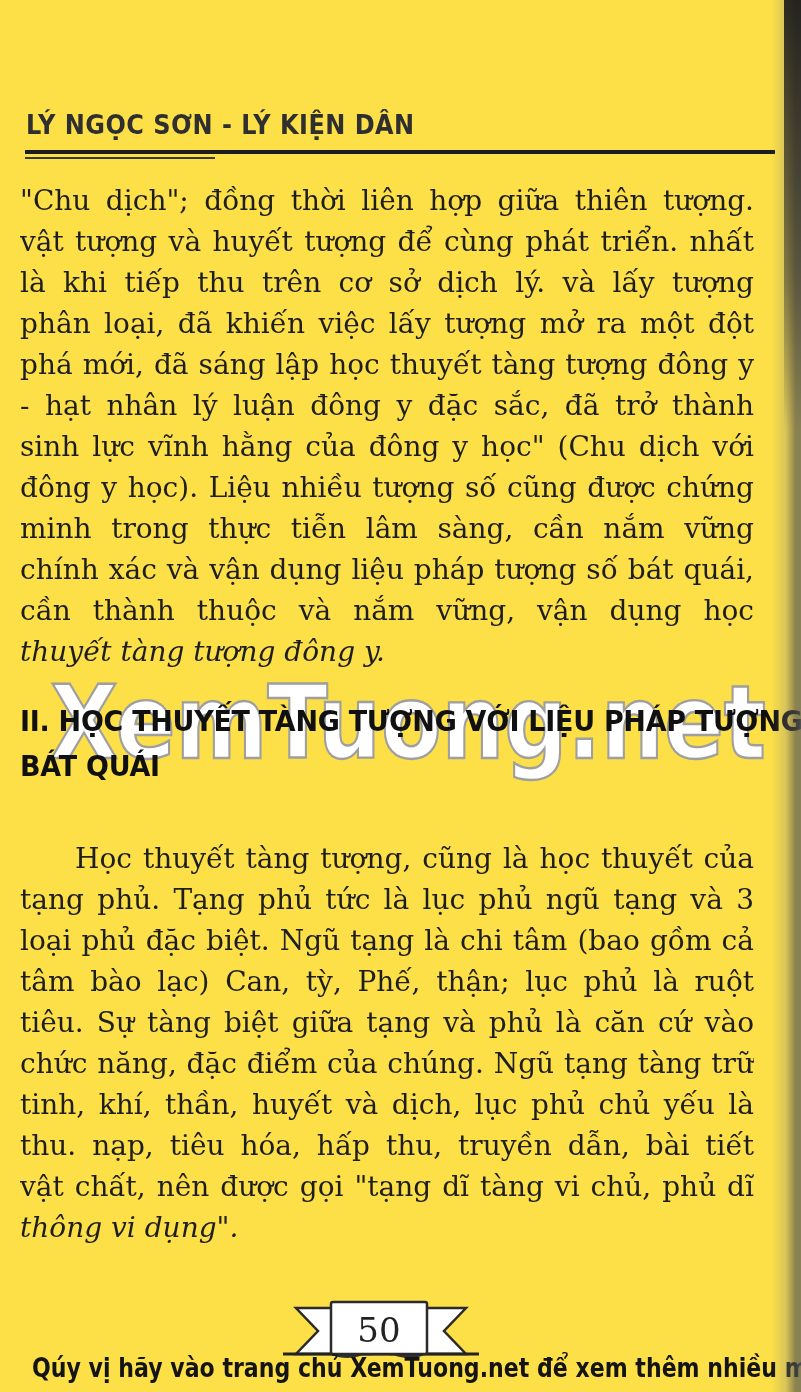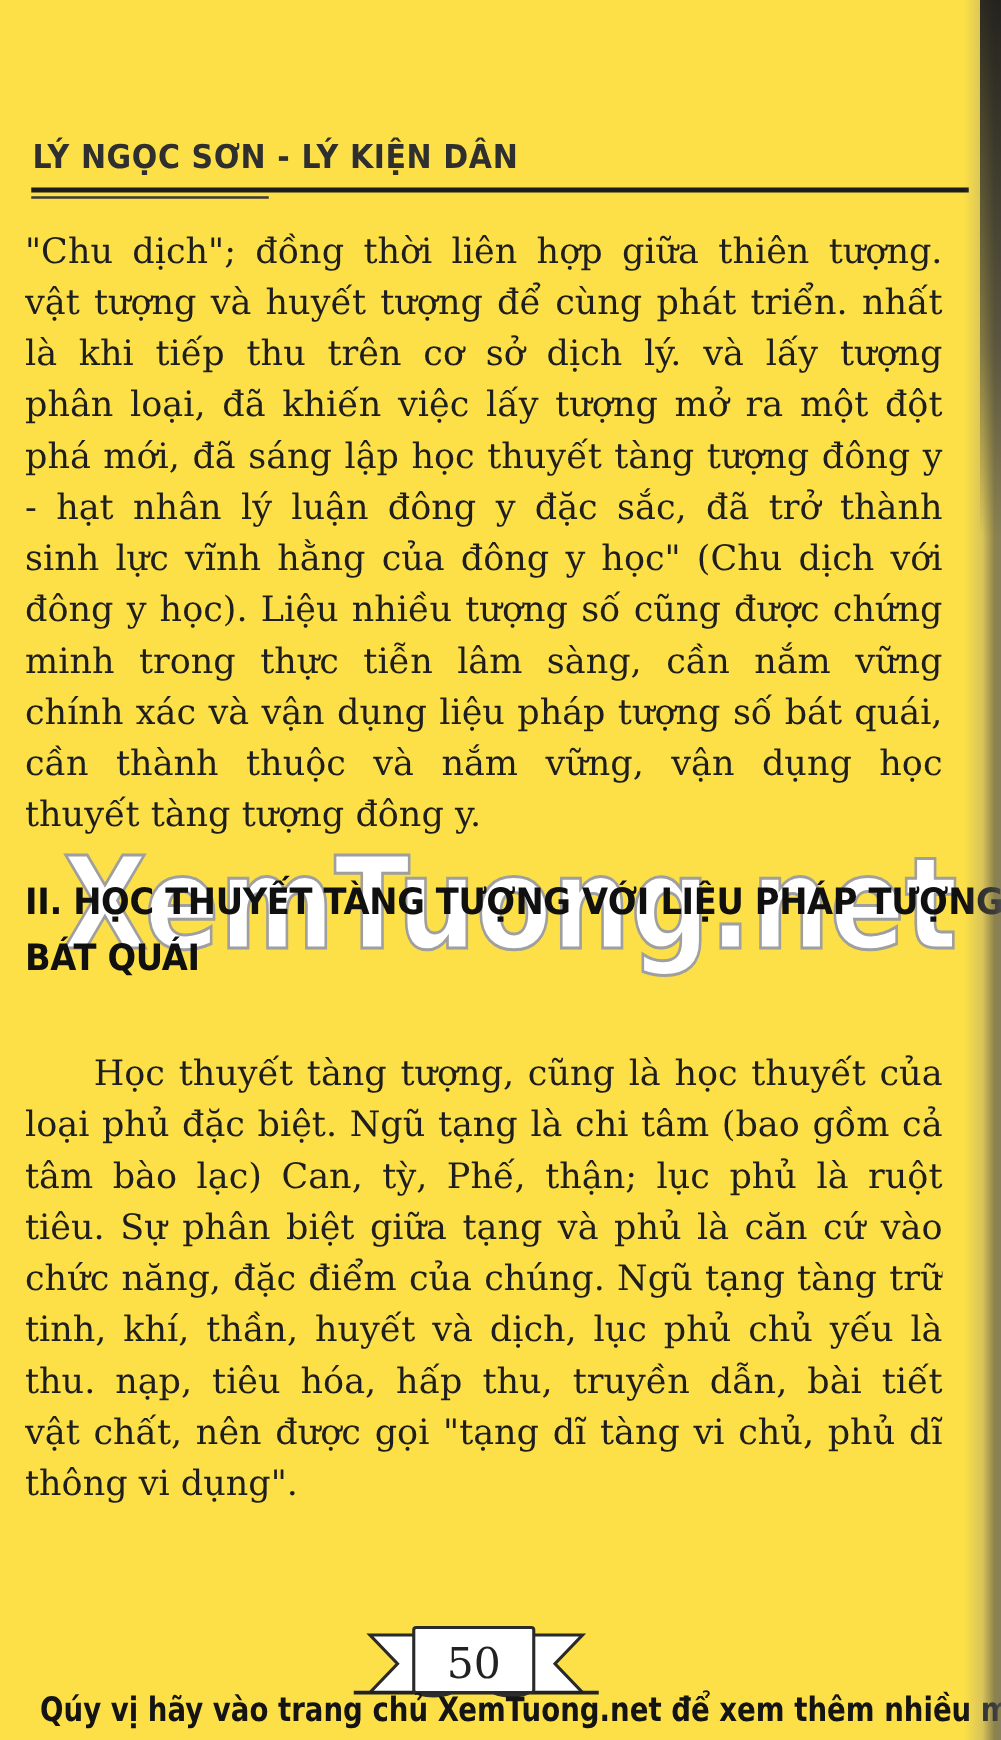--- a/index.html
+++ b/index.html
@@ -19,21 +19,21 @@
   }
   .rule{position:absolute;left:25px;top:150px;width:750px;height:4px;background:#1c1c1c;z-index:2;}
   .rule2{position:absolute;left:25px;top:157px;width:190px;height:2px;background:#3a3a3a;z-index:2;}
 
   
   .para{position:absolute;left:20px;width:734px;z-index:2;color:#1e1e1e;font-size:28px;}
   .p1{top:180px;}
   .p2{top:812px;margin-top:26px;}
   .pline{height:41px;line-height:41px;text-align:justify;overflow:hidden;white-space:normal;}
   .pline::after{content:"";display:inline-block;width:100%;height:0;vertical-align:top;}
-  .pline.last{text-align:left;}
+  .pline.last{text-align:left;font-style:italic;}
   .pline.last::after{content:none;}
   .pline.indent{text-indent:55px;}
 
   
   .watermark{position:absolute;left:0;top:642px;width:679px;height:150px;z-index:1;}
 
   
   .heading{
     position:absolute;left:20px;top:699px;z-index:2;color:#101010;
     font-family:"DejaVu Sans",sans-serif;font-weight:700;font-size:29px;
@@ -92,23 +92,24 @@
     <div class="pline last">thuyết tàng tượng đông y.</div>
   </div>
 
   <div class="heading">
     <div class="hline">II. HỌC THUYẾT TÀNG TƯỢNG VỚI LIỆU PHÁP TƯỢNG SỐ</div>
     <div class="hline">BÁT QUÁI</div>
   </div>
 
   <div class="para p2">
     <div class="pline indent">Học thuyết tàng tượng, cũng là học thuyết của</div>
+    <div class="pline">tạng phủ. Tạng phủ tức là lục phủ ngũ tạng và 3</div>
     <div class="pline">loại phủ đặc biệt. Ngũ tạng là chi tâm (bao gồm cả</div>
     <div class="pline">tâm bào lạc) Can, tỳ, Phế, thận; lục phủ là ruột</div>
-    <div class="pline">tiêu. Sự phân biệt giữa tạng và phủ là căn cứ vào</div>
+    <div class="pline">tiêu. Sự tàng biệt giữa tạng và phủ là căn cứ vào</div>
     <div class="pline">chức năng, đặc điểm của chúng. Ngũ tạng tàng trữ</div>
     <div class="pline">tinh, khí, thần, huyết và dịch, lục phủ chủ yếu là</div>
     <div class="pline">thu. nạp, tiêu hóa, hấp thu, truyền dẫn, bài tiết</div>
     <div class="pline">vật chất, nên được gọi "tạng dĩ tàng vi chủ, phủ dĩ</div>
     <div class="pline last">thông vi dụng".</div>
   </div>
 
   <div class="ribbon">
     <svg width="220" height="70" xmlns="http://www.w3.org/2000/svg">
       <path d="M100,14 L25,14 L47,37 L25,60 L100,60 Z" fill="#ffffff" stroke="#2a2a2a" stroke-width="2.5"></path>

